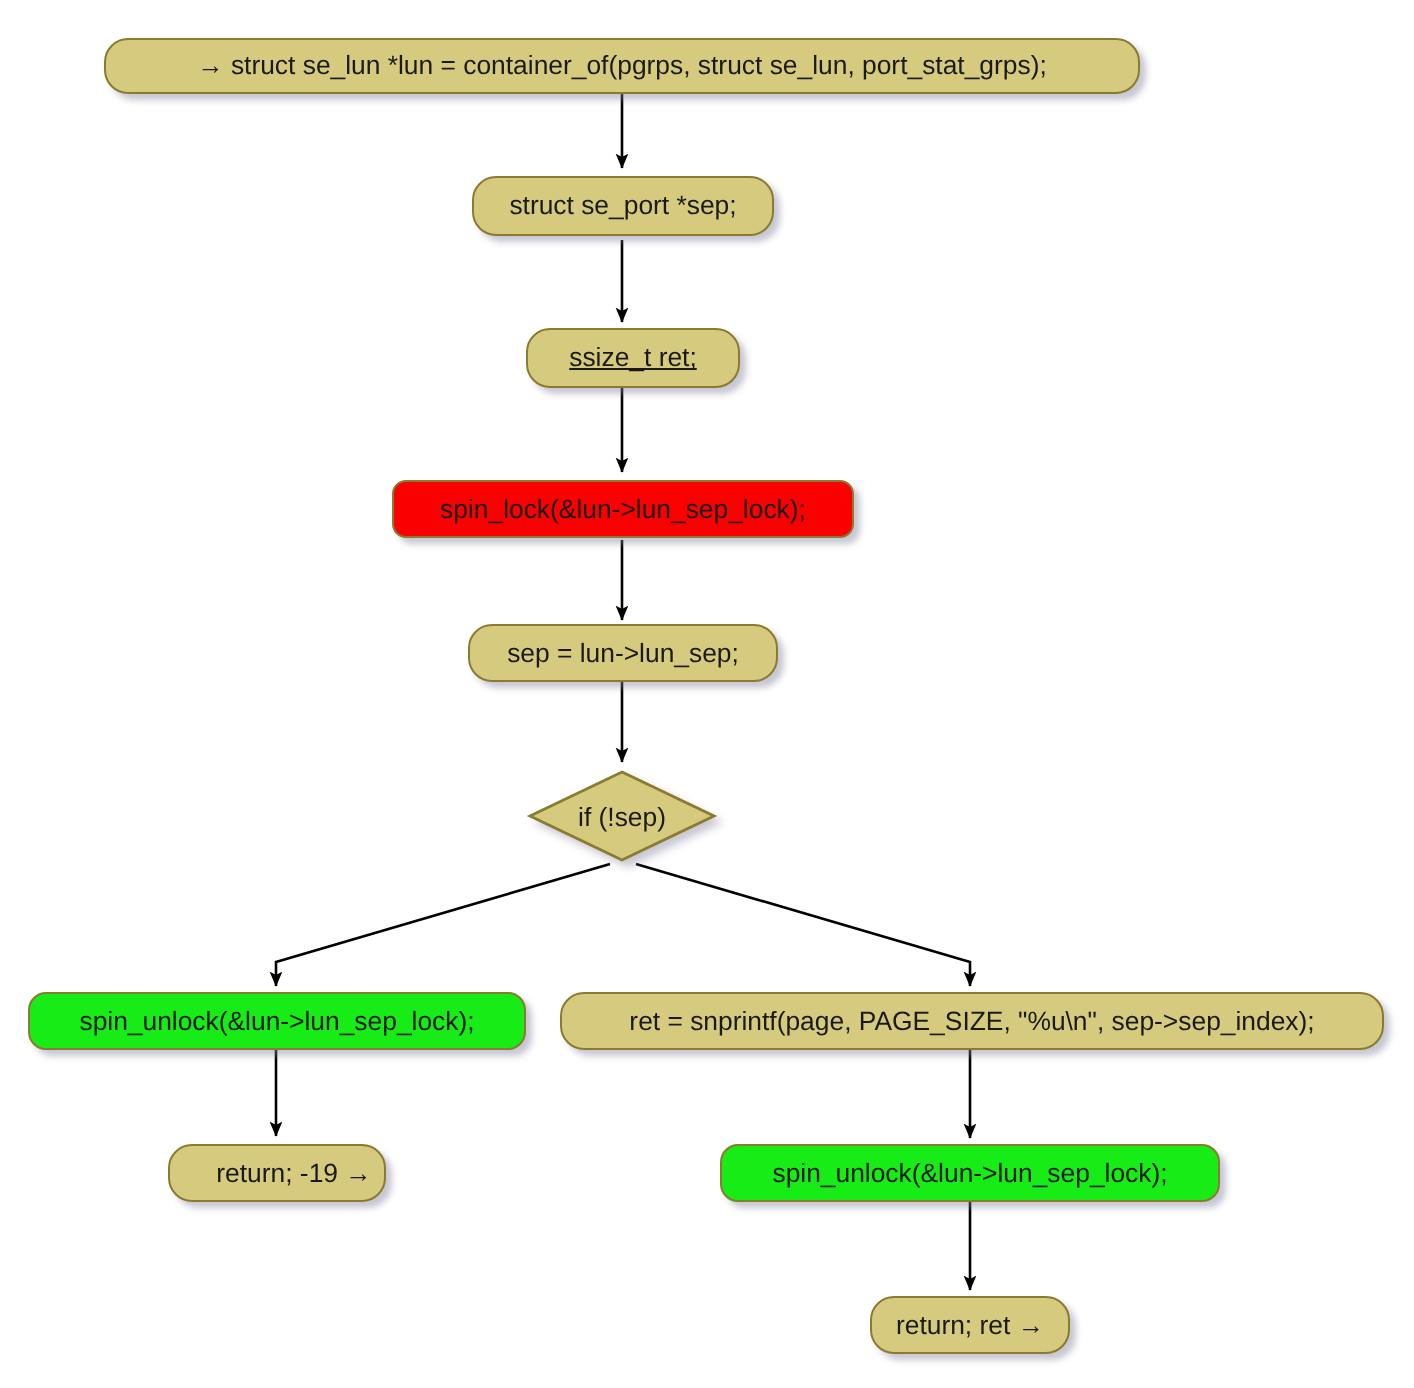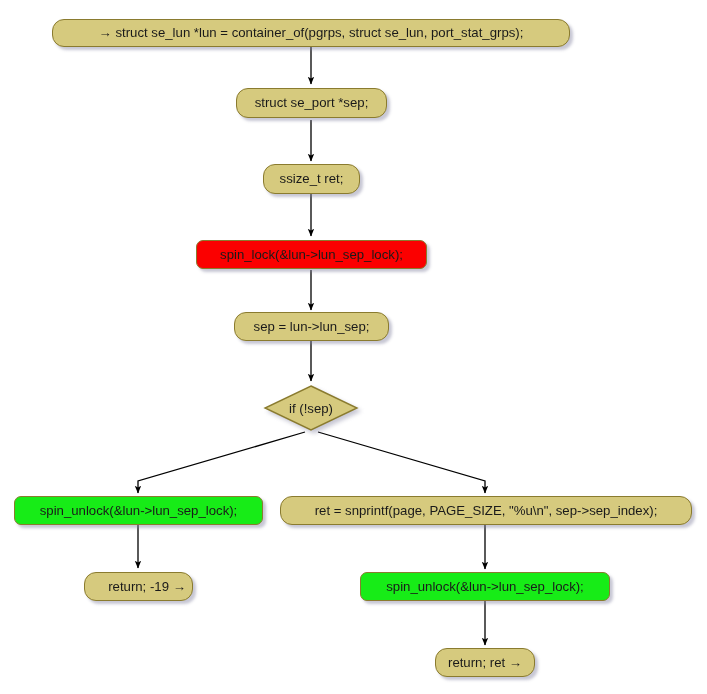--- a/index.html
+++ b/index.html
@@ -40,20 +40,21 @@
   }
   .node.tan {
     background: #d6ca7e;
     border-radius: 12px;
   }
   .node.red {
     background: #fb0000;
   }
   .node.green {
     background: #17ec17;
+    border-radius: 9px;
   }
   .node .label {
     padding: 0 8px;
   }
   .diamond-wrap {
     position: absolute;
     z-index: 2;
   }
   .diamond-wrap svg {
     position: absolute;
@@ -102,21 +103,21 @@
   </svg>
 
   <div class="node tan" style="left:52px; top:19px; width:518px; height:28px;">
     <span class="label">→ struct se_lun *lun = container_of(pgrps, struct se_lun, port_stat_grps);</span>
   </div>
 
   <div class="node tan" style="left:236px; top:88px; width:151px; height:30px;">
     <span class="label">struct se_port *sep;</span>
   </div>
 
-  <div class="node tan" style="left:263px; top:164px; width:97px; height:30px;">
+  <div class="node tan" style="left:263px; top:164px; width:107px; height:30px;text-decoration:underline;">
     <span class="label">ssize_t ret;</span>
   </div>
 
   <div class="node red" style="left:196px; top:240px; width:231px; height:29px;">
     <span class="label">spin_lock(&amp;lun-&gt;lun_sep_lock);</span>
   </div>
 
   <div class="node tan" style="left:234px; top:312px; width:155px; height:29px;">
     <span class="label">sep = lun-&gt;lun_sep;</span>
   </div>

